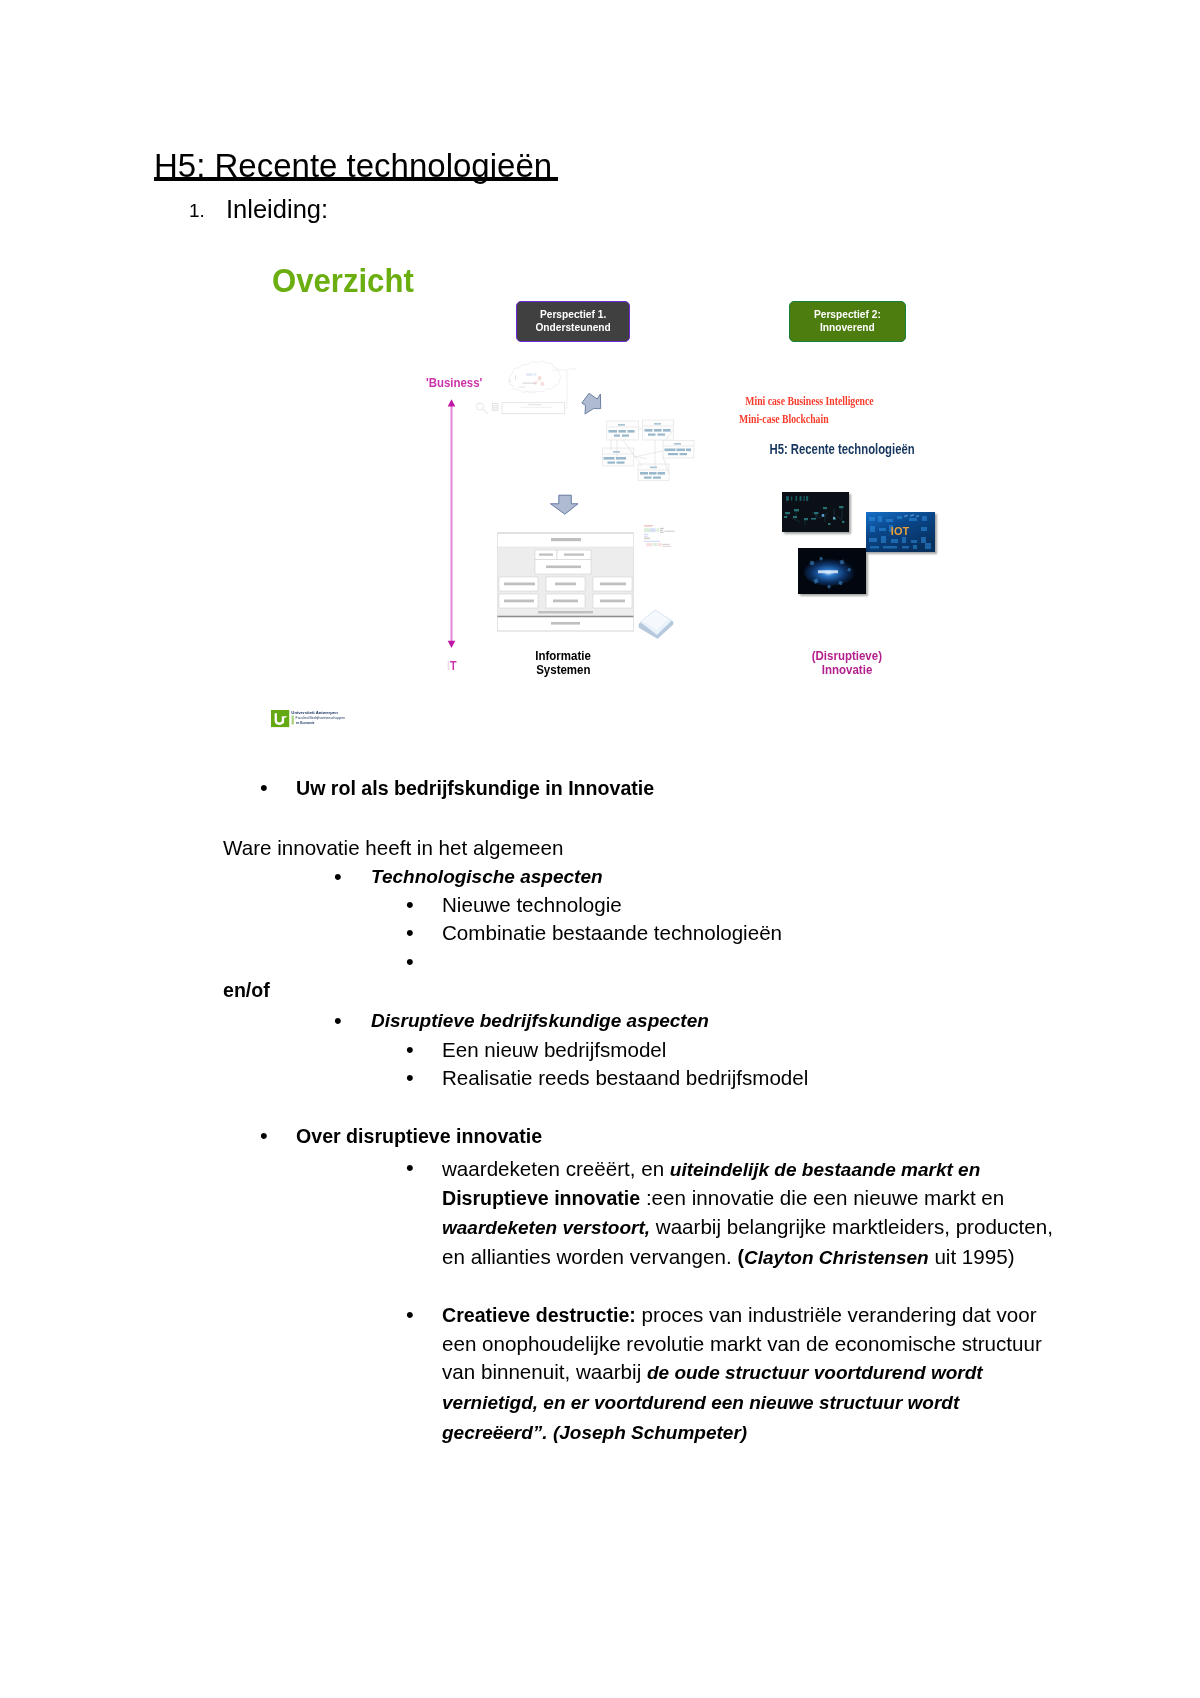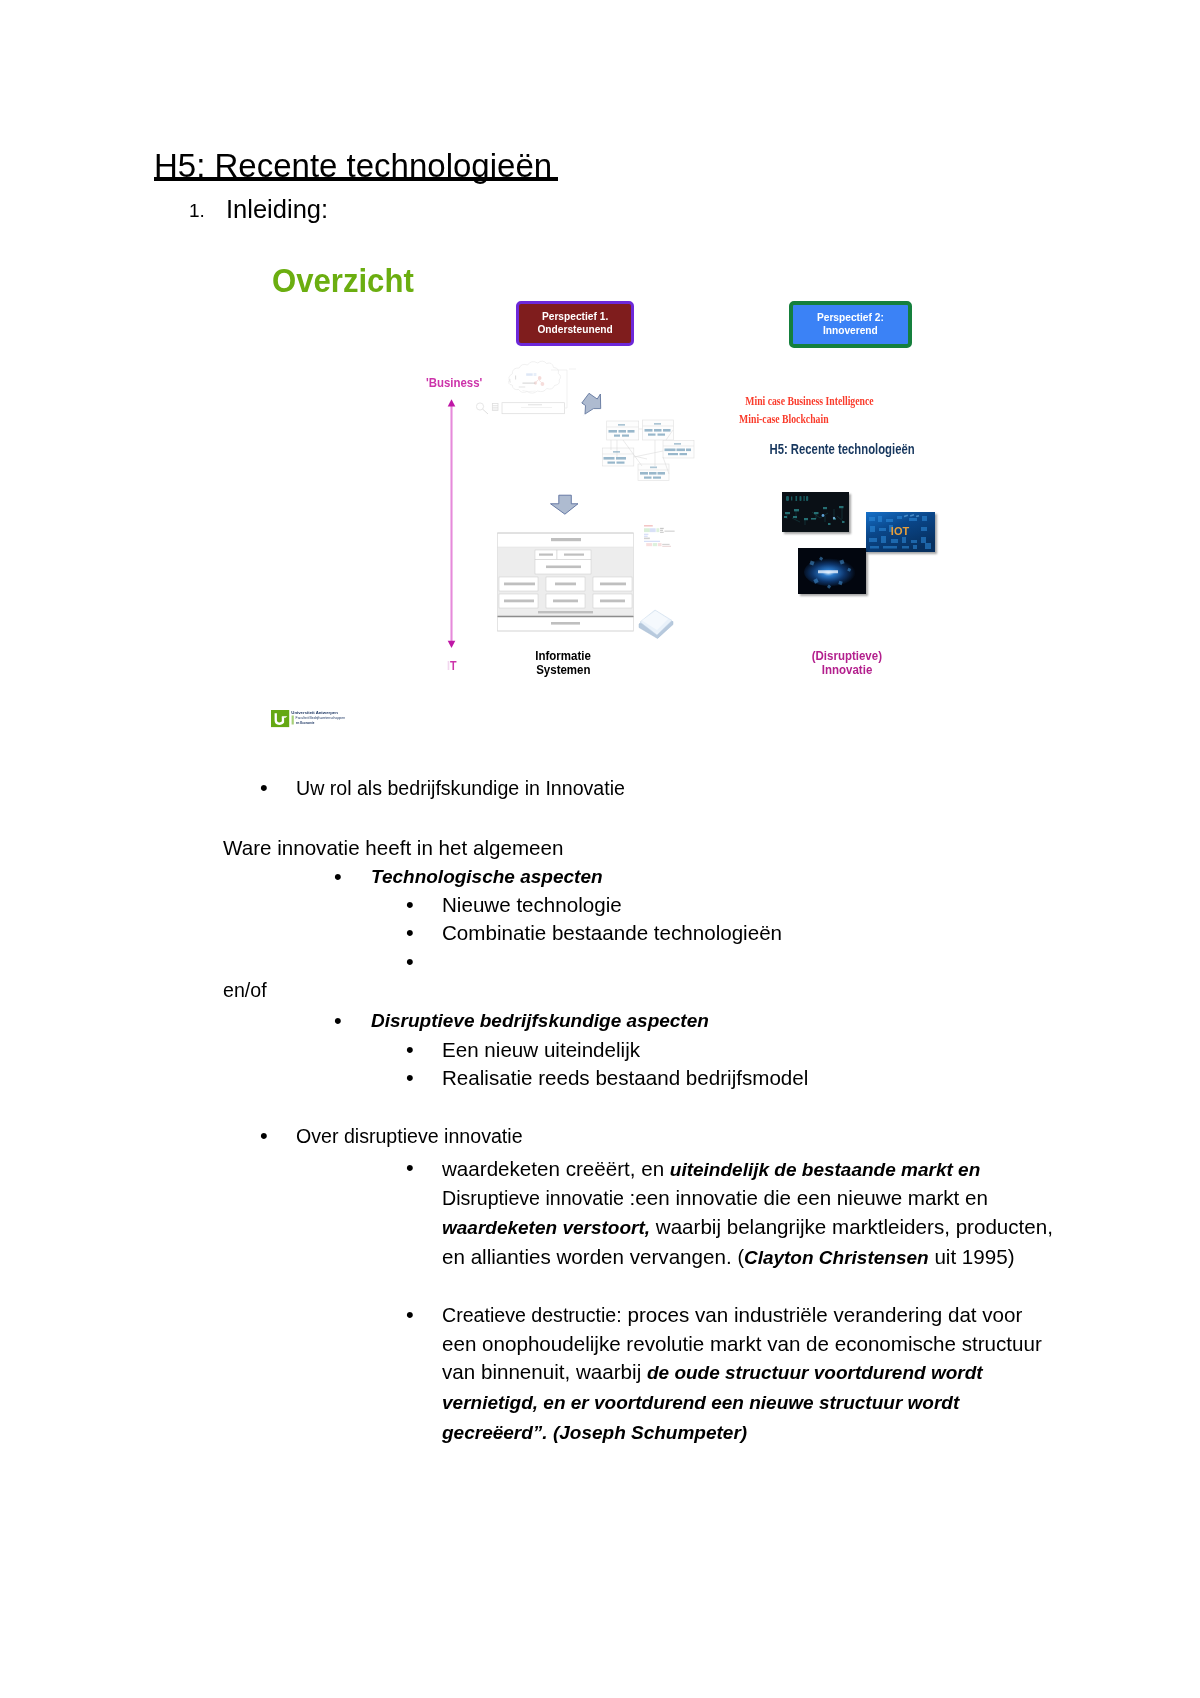--- a/index.html
+++ b/index.html
@@ -14,36 +14,36 @@
   #title span::after{content:"";position:absolute;left:0px;right:3px;top:30.2px;height:3.6px;background:#000;}
   #subhead-num{left:181px;top:200px;font-size:19px;line-height:22px;}
   #subhead{left:218px;top:196px;font-size:25.5px;line-height:26px;}
 
   
   .para{position:absolute;font-size:20.6px;line-height:28.6px;}
   .para.b,.para .b{font-size:19.6px;}
   .para.bi,.para .bi{font-size:19.0px;}
   .para .line{white-space:pre;}
   .bullet{position:absolute;font-size:22px;line-height:28.6px;}
-  .b{font-weight:normal;}
+  .b{font-weight:bold;}
   .bi{font-weight:bold;font-style:italic;}
 
   
   #slide{left:230px;top:250px;width:720px;height:500px;overflow:visible;
           filter:blur(0.42px);}
   #slide-title{position:absolute;left:33.5px;top:12.5px;font-size:34px;font-weight:bold;
                color:#6bae10;line-height:34px;transform:scaleX(0.915);transform-origin:left;}
   .persp{position:absolute;border-radius:5px;text-align:center;color:#fff;
          display:flex;align-items:center;justify-content:center;}
   .persp > div{font-size:11.4px;font-weight:bold;line-height:13.7px;
                transform:scaleX(0.895);}
-  #persp1{left:278px;top:51px;width:112px;height:38.5px;background:#7f1d1d;
-          border:3px solid #6d28d9;}
-  #persp2{left:551px;top:51px;width:115px;height:38.5px;background:#3b82f6;
-          border:4px solid #15803d;}
+  #persp1{left:278px;top:51px;width:112px;height:38.5px;background:#404040;
+          border:1px solid #6d28d9;}
+  #persp2{left:551px;top:51px;width:115px;height:38.5px;background:#4d7c0f;
+          border:1px solid #15803d;}
   #biz-label{position:absolute;left:188px;top:125px;font-size:13px;font-weight:bold;
              color:#cc33aa;transform:scaleX(0.88);transform-origin:left;}
   #t-label{position:absolute;left:209px;top:408.5px;font-size:12.2px;font-weight:bold;color:#cc33aa;
            transform:scaleX(0.88);transform-origin:left;}
   #t-label .faint{color:#f2d7ef;}
   #infosys{position:absolute;left:250px;top:399px;width:150px;text-align:center;
            font-size:13.7px;font-weight:bold;line-height:13.6px;color:#000000;}
   #infosys span,#disrupt span,#minicase span{display:inline-block;transform:scaleX(0.84);}
   #disrupt{position:absolute;left:534px;top:399px;width:150px;text-align:center;
            font-size:13.7px;font-weight:bold;line-height:13.6px;color:#b31f8d;}
@@ -382,21 +382,21 @@
   <div class="bullet" style="left:398px;top:918.8px">•</div>
   <div class="para" style="left:434px;top:918.8px">Combinatie bestaande technologieën</div>
   <div class="bullet" style="left:398px;top:947.8px">•</div>
 
   <div class="para b" style="left:215px;top:975.8px">en/of</div>
 
   <div class="bullet" style="left:326px;top:1006.8px">•</div>
   <div class="para bi" style="left:363px;top:1006.8px">Disruptieve bedrijfskundige aspecten</div>
 
   <div class="bullet" style="left:398px;top:1035.8px">•</div>
-  <div class="para" style="left:434px;top:1035.8px">Een nieuw uiteindelijk</div>
+  <div class="para" style="left:434px;top:1035.8px">Een nieuw bedrijfsmodel</div>
   <div class="bullet" style="left:398px;top:1063.8px">•</div>
   <div class="para" style="left:434px;top:1063.8px">Realisatie reeds bestaand bedrijfsmodel</div>
 
   <div class="bullet" style="left:252px;top:1121.8px">•</div>
   <div class="para b" style="left:288px;top:1121.8px">Over disruptieve innovatie</div>
 
   <div class="bullet" style="left:398px;top:1153.9px">•</div>
   <div class="para" style="left:434px;top:1154.8px">
       <div class="line"><span>waardeketen creëërt, en </span><span class="bi">uiteindelijk de bestaande markt en</span></div>
       <div class="line"><span class="b">Disruptieve innovatie</span><span> :een innovatie die een nieuwe markt en</span></div>

